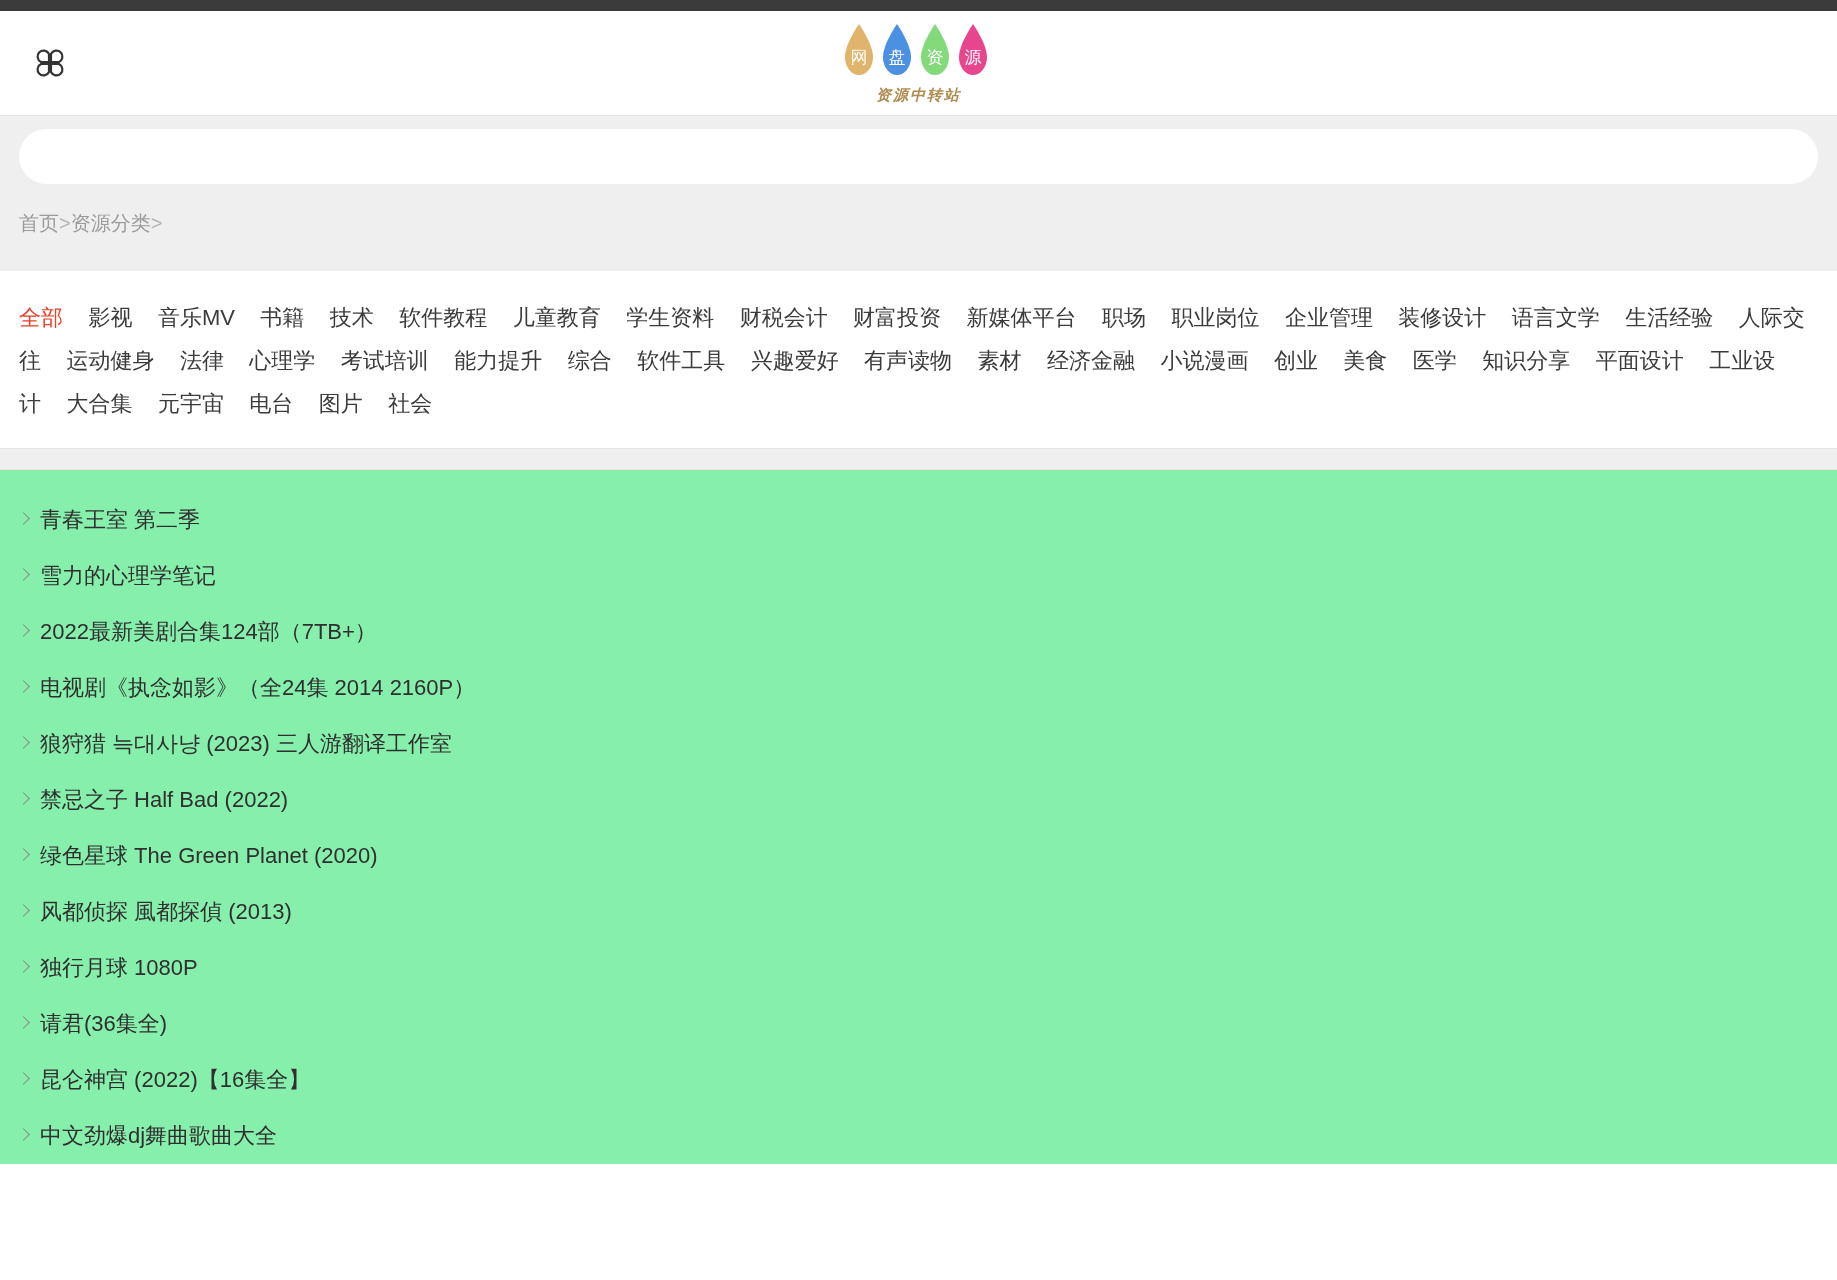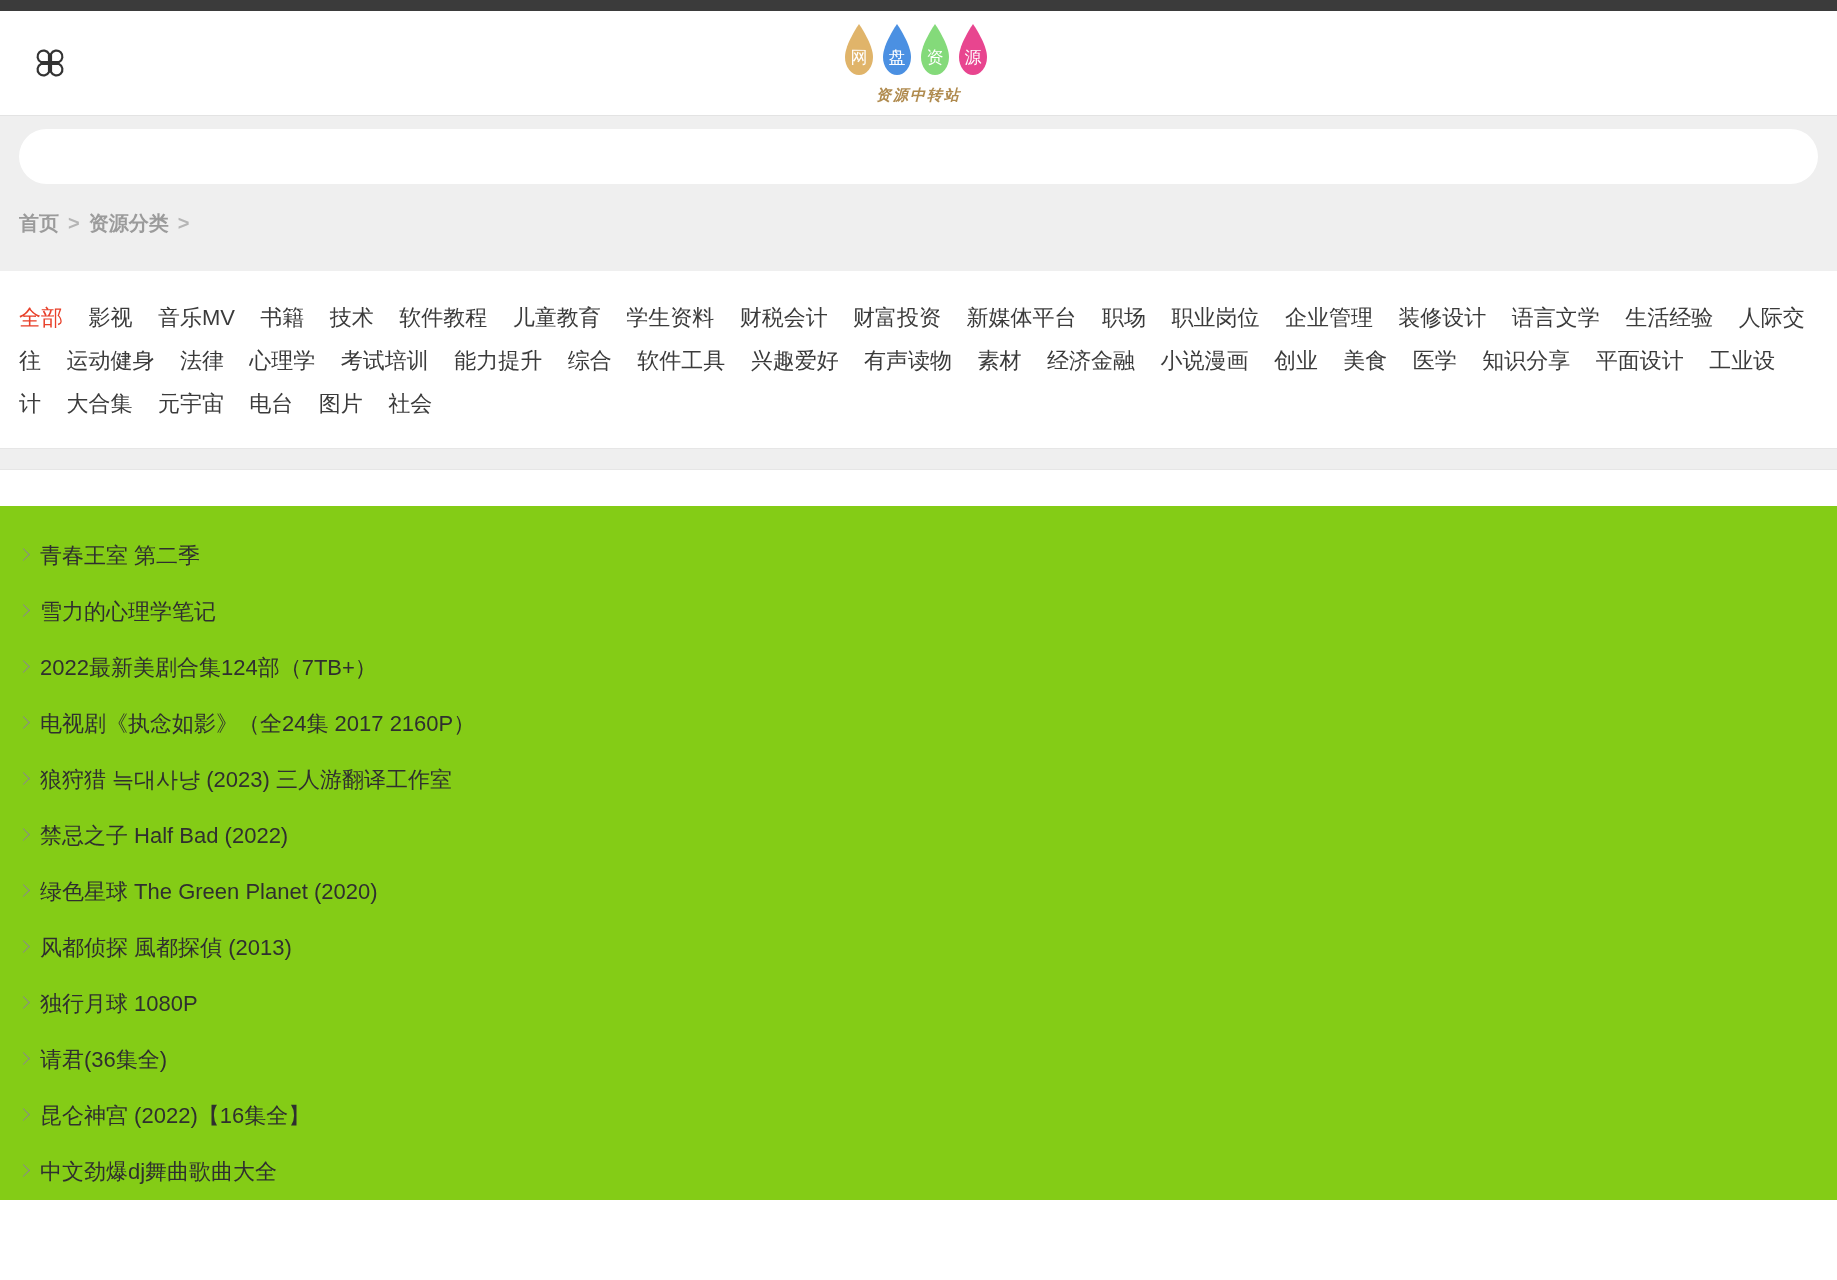--- a/index.html
+++ b/index.html
@@ -85,22 +85,21 @@
   .search-box::placeholder { color: #bdbdbd; }
 
   
   .breadcrumb {
     background: #efefef;
     padding: 26px 0 34px 19px;
     font-size: 20px;
     color: #9b9b9b;
     display: flex;
     align-items: center;
-    gap: 9px;
-    font-weight: bold;
+    gap: 0;
   }
   .breadcrumb a {
     color: #9b9b9b;
     text-decoration: none;
     cursor: pointer;
   }
   .breadcrumb .sep { color: #b5b5b5; }
 
   
   .cats {
@@ -122,23 +121,22 @@
   
   .divider-band {
     height: 22px;
     background: #efefef;
     border-top: 1px solid #e6e6e6;
     border-bottom: 1px solid #e6e6e6;
   }
 
   
   .list {
-    background: #84cc16;
+    background: #86efac;
     padding: 22px 19px 0 19px;
-    margin-top: 36px;
   }
   .list-item {
     display: flex;
     align-items: center;
     gap: 12px;
     height: 56px;
     cursor: pointer;
   }
   .chev {
     flex: 0 0 auto;
@@ -228,21 +226,21 @@
     <div class="list-item">
       <span class="chev"></span>
       <span class="item-title">雪力的心理学笔记</span>
     </div>
     <div class="list-item">
       <span class="chev"></span>
       <span class="item-title">2022最新美剧合集124部（7TB+）</span>
     </div>
     <div class="list-item">
       <span class="chev"></span>
-      <span class="item-title">电视剧《执念如影》（全24集 2017 2160P）</span>
+      <span class="item-title">电视剧《执念如影》（全24集 2014 2160P）</span>
     </div>
     <div class="list-item">
       <span class="chev"></span>
       <span class="item-title">狼狩猎 늑대사냥 (2023) 三人游翻译工作室</span>
     </div>
     <div class="list-item">
       <span class="chev"></span>
       <span class="item-title">禁忌之子 Half Bad (2022)</span>
     </div>
     <div class="list-item">

